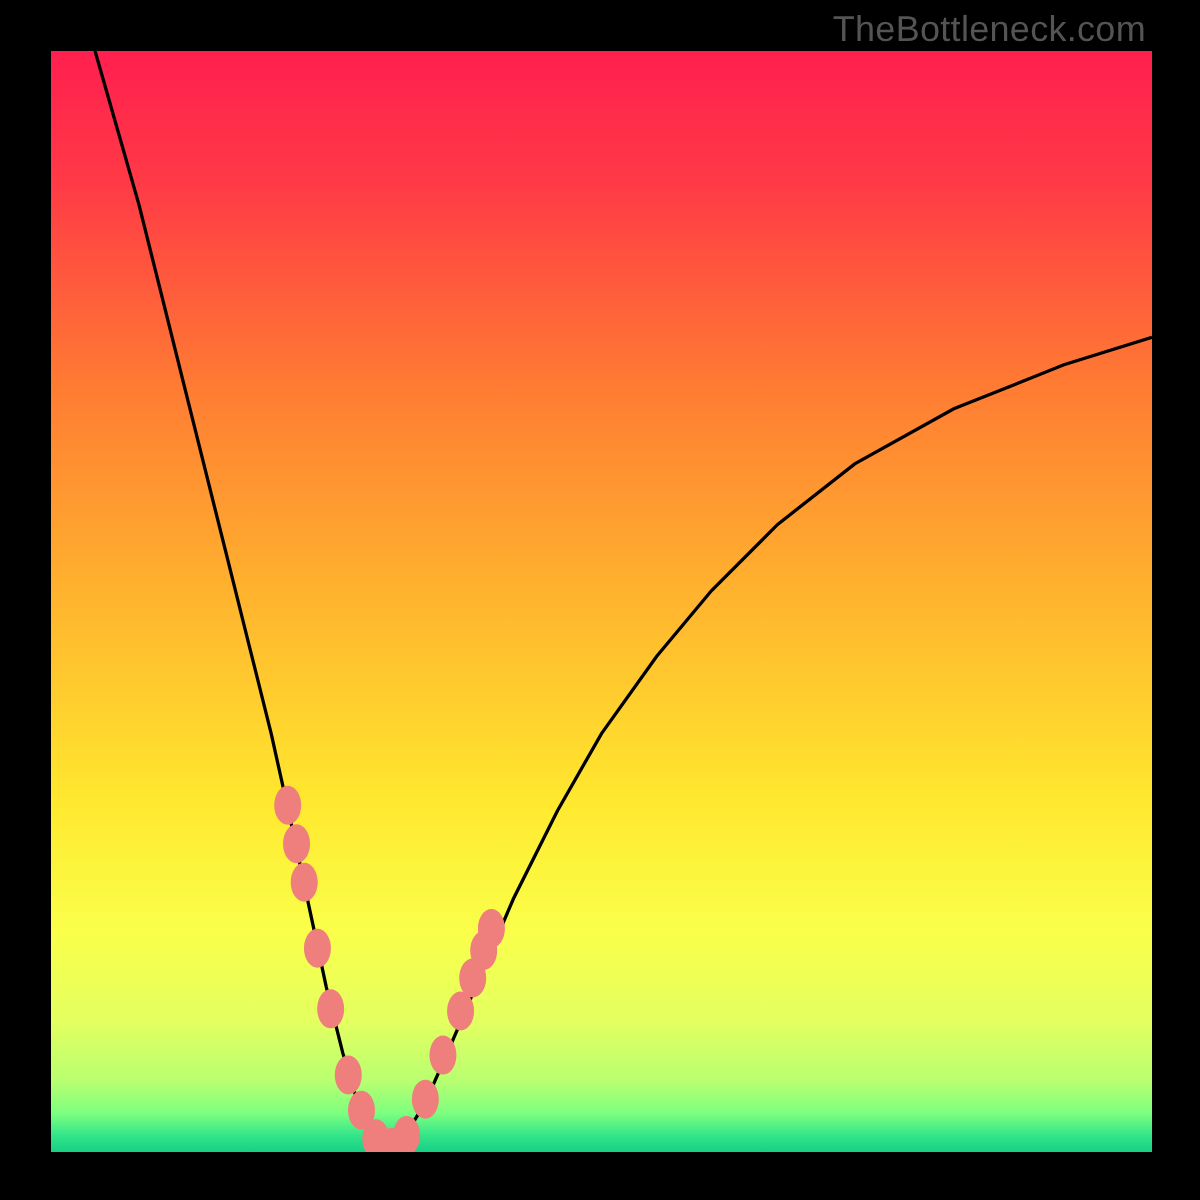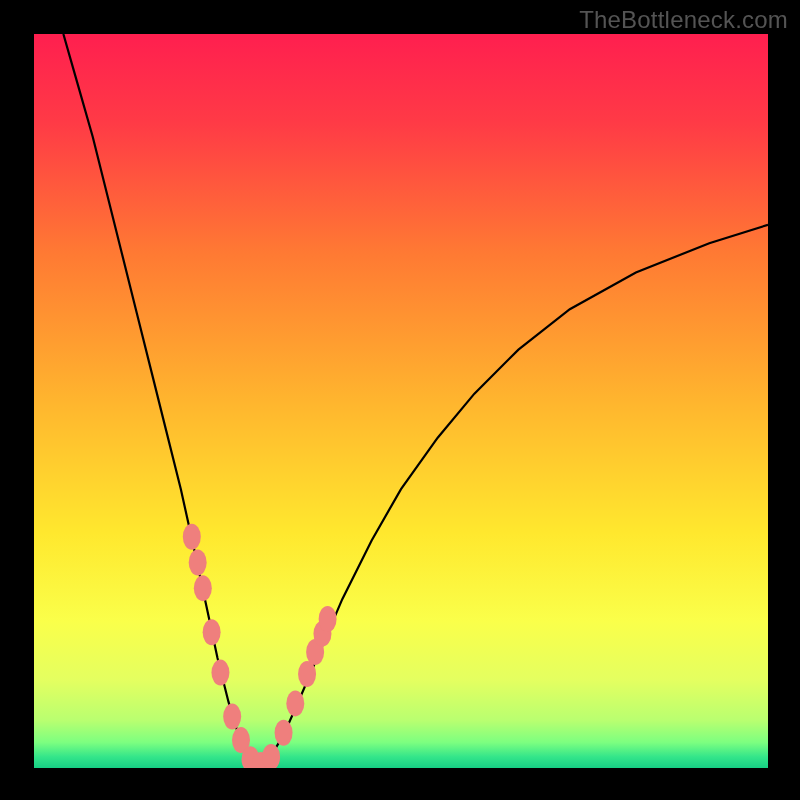--- a/index.html
+++ b/index.html
@@ -20,21 +20,21 @@
     background: #000;
   }
   .plot-area {
     position: absolute;
     box-sizing: border-box;
     overflow: hidden;
   }
   .watermark {
     position: absolute;
     top: 6px;
-    right: 12px;
+    right: 36px;
     color: #545454;
     font-size: 24px;
     font-weight: 400;
     letter-spacing: 0.2px;
   }
   svg {
     display: block;
   }
 </style>
 </head>

